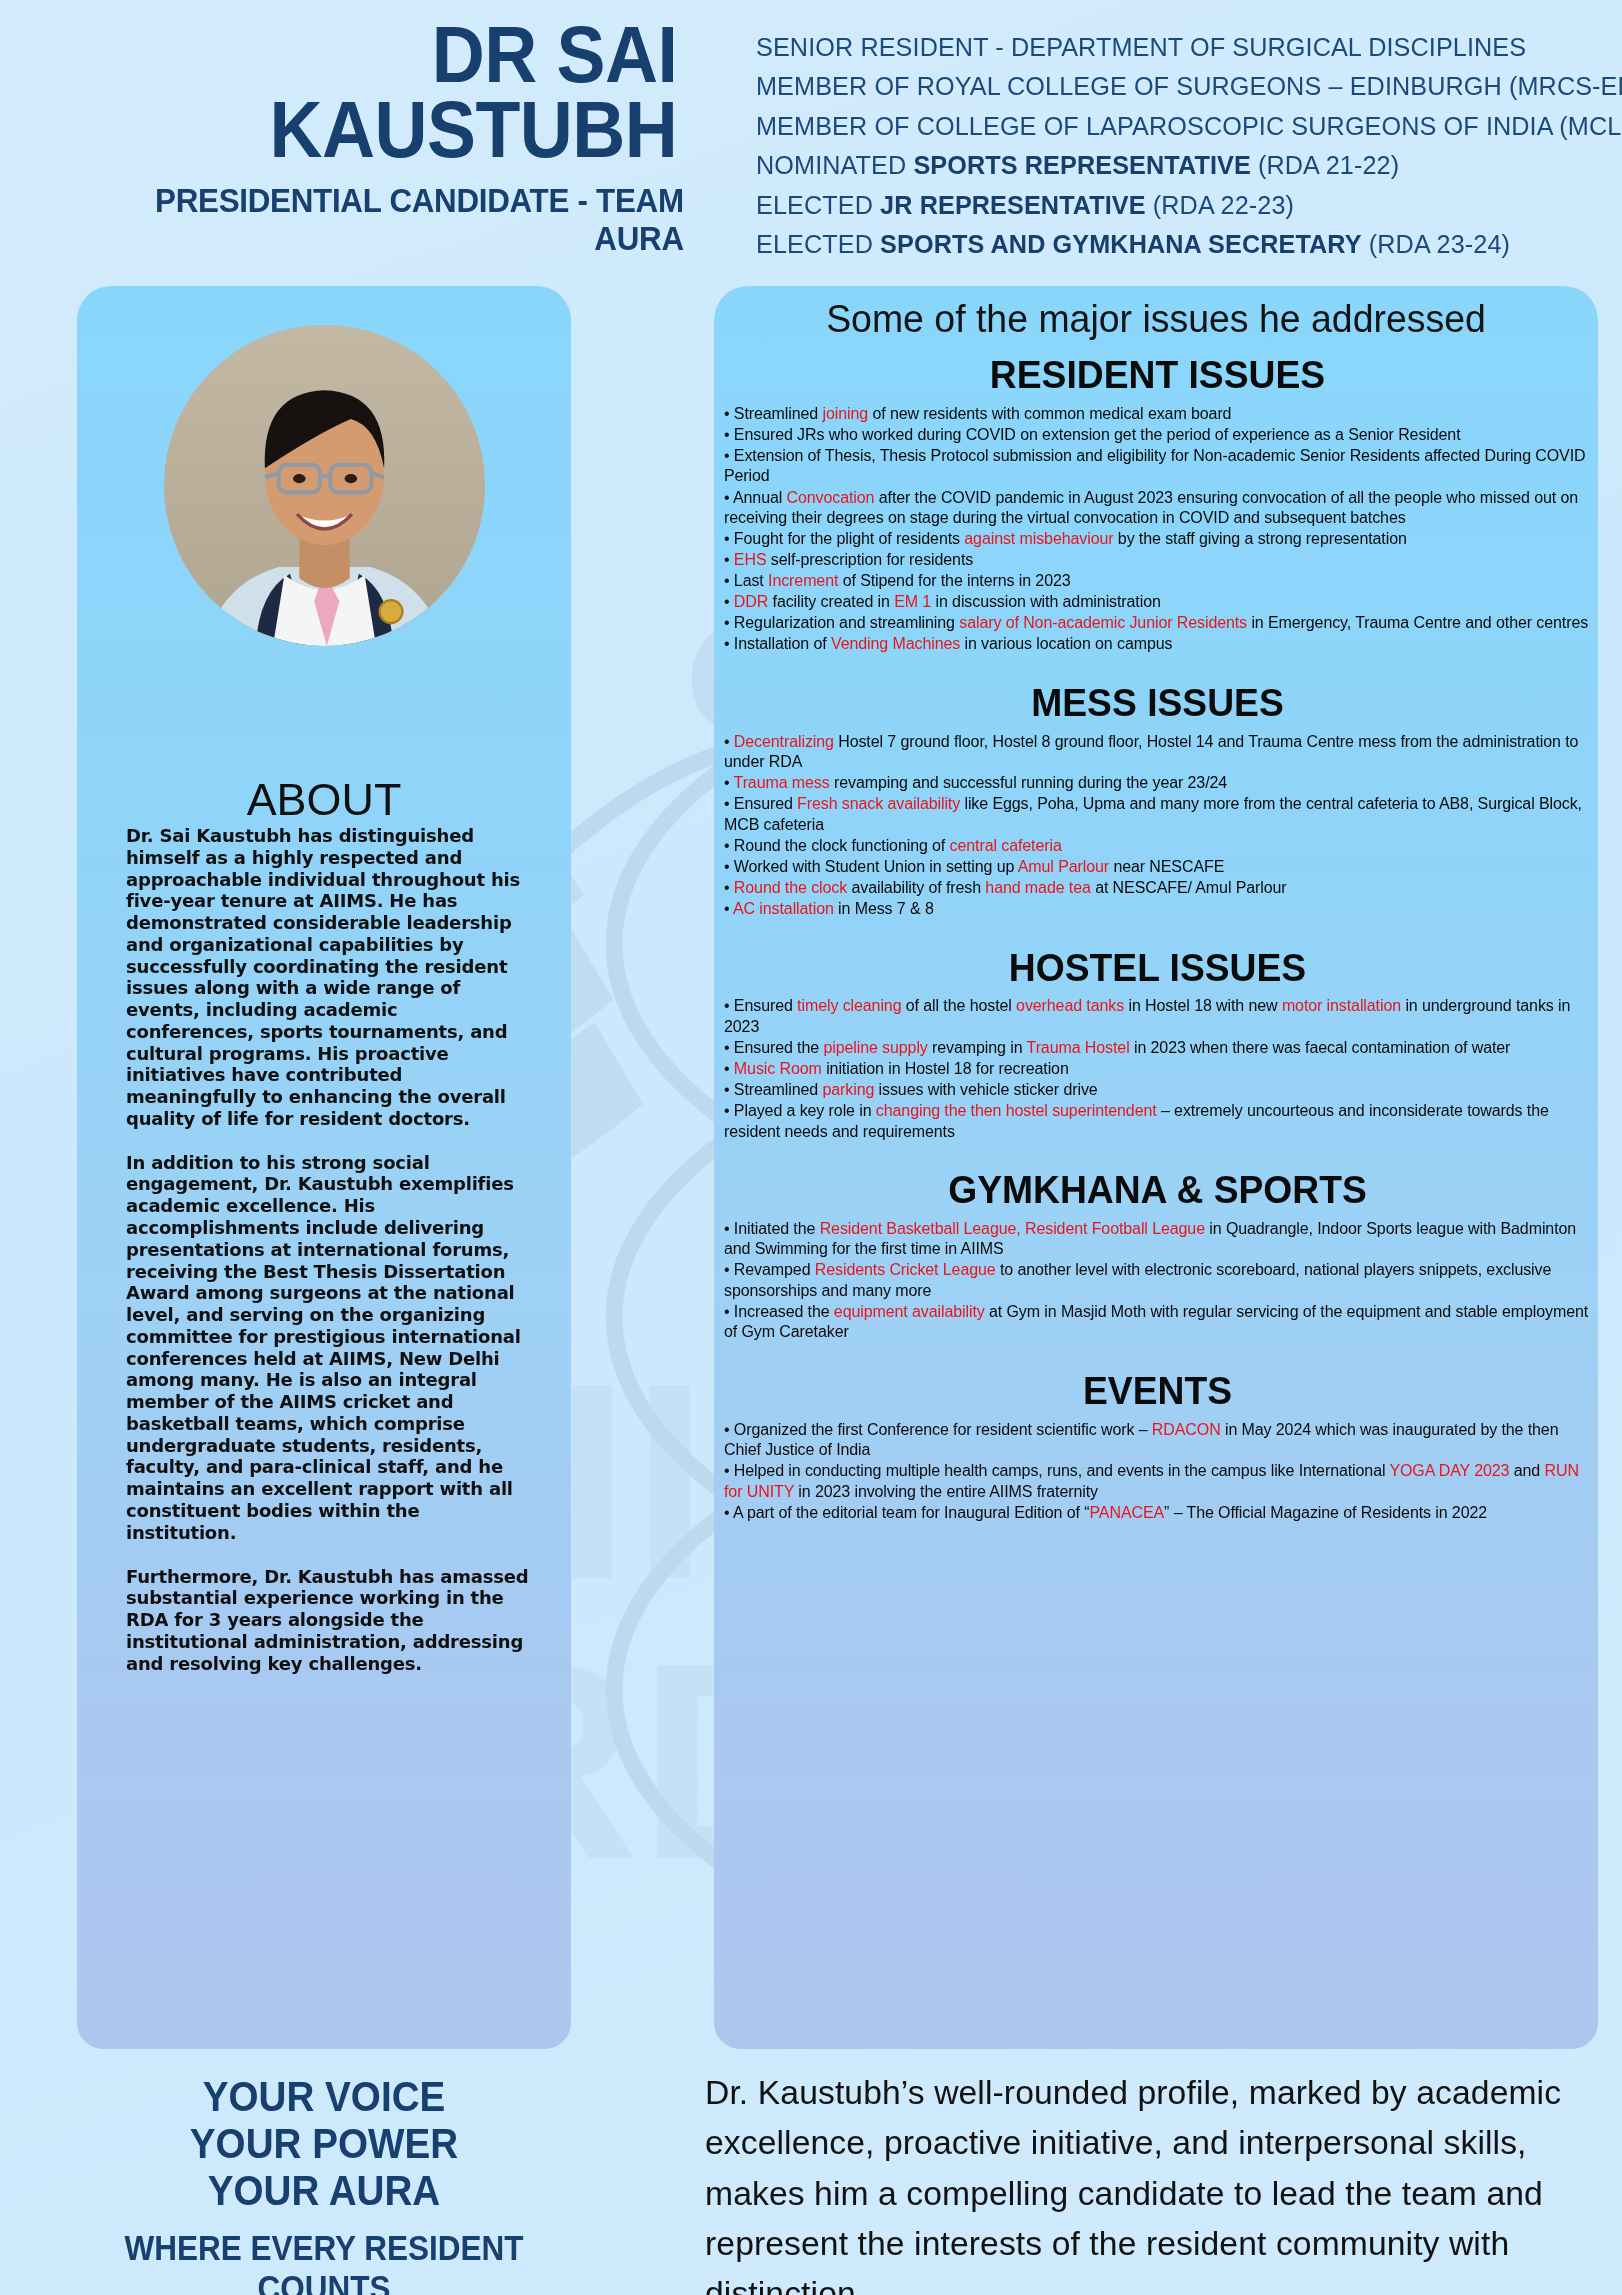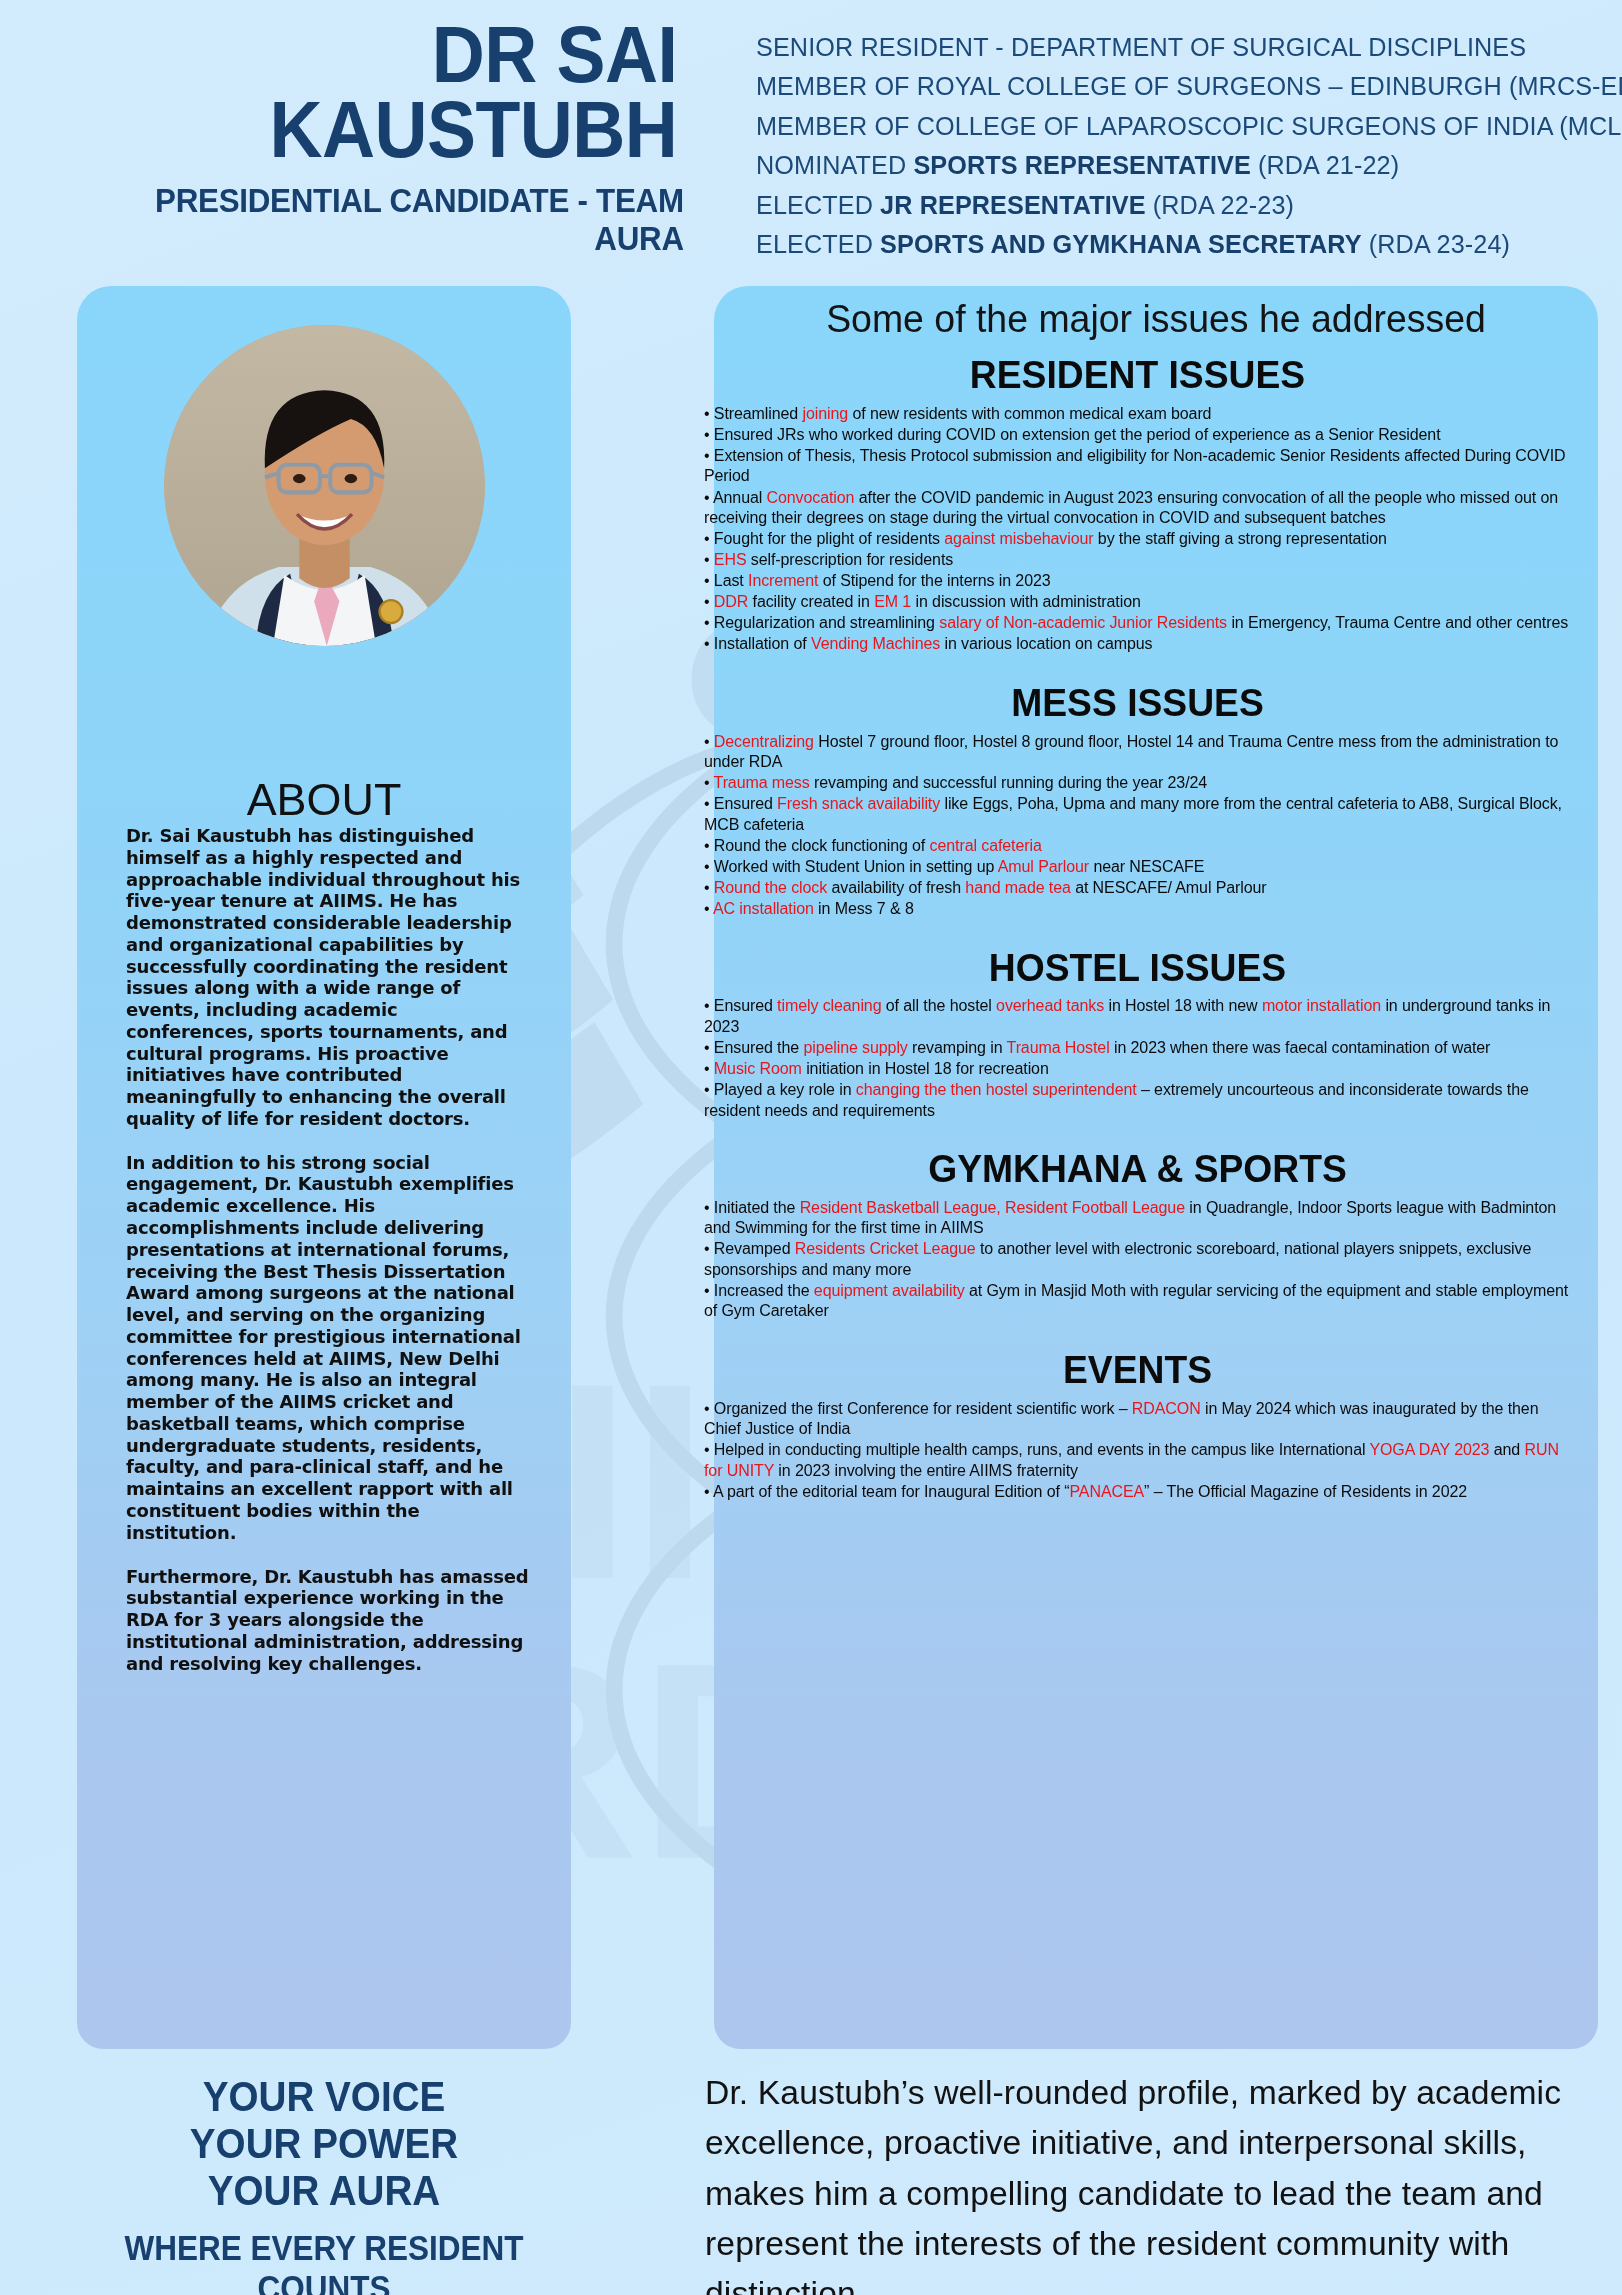--- a/index.html
+++ b/index.html
@@ -183,21 +183,21 @@
     font-family: "Liberation Sans Narrow", "Liberation Sans", sans-serif;
     font-weight: 400;
     font-size: 39px;
     color: #141414;
     z-index: 6;
     transform: scaleX(0.96);
   }
 
   .issues {
     position: absolute;
-    left: 704px;
+    left: 724px;
     top: 354px;
     width: 867px;
     z-index: 6;
   }
   .sec-title {
     text-align: center;
     font-family: "Liberation Sans Narrow", "Liberation Sans", sans-serif;
     font-weight: 700;
     font-size: 38px;
     color: #0b0b0b;
@@ -370,20 +370,21 @@
         <li><span>Worked with Student Union in setting up </span><span class="hl">Amul Parlour</span><span> near NESCAFE</span></li>
         <li><span class="hl">Round the clock</span><span> availability of fresh </span><span class="hl">hand made tea</span><span> at NESCAFE/ Amul Parlour</span></li>
         <li><span class="hl">AC installation</span><span> in Mess 7 &amp; 8</span></li>
       </ul>
       <div class="sec-gap"></div>
       <div class="sec-title">HOSTEL ISSUES</div>
       <ul class="bullets">
         <li><span>Ensured </span><span class="hl">timely cleaning</span><span> of all the hostel </span><span class="hl">overhead tanks</span><span> in Hostel 18 with new </span><span class="hl">motor installation</span><span> in underground tanks in 2023</span></li>
         <li><span>Ensured the </span><span class="hl">pipeline supply</span><span> revamping in </span><span class="hl">Trauma Hostel</span><span> in 2023 when there was faecal contamination of water</span></li>
         <li><span class="hl">Music Room</span><span> initiation in Hostel 18 for recreation</span></li>
+        <li><span>Streamlined </span><span class="hl">parking</span><span> issues with vehicle sticker drive</span></li>
         <li><span>Played a key role in </span><span class="hl">changing the then hostel superintendent</span><span> – extremely uncourteous and inconsiderate towards the resident needs and requirements</span></li>
       </ul>
       <div class="sec-gap"></div>
       <div class="sec-title">GYMKHANA &amp; SPORTS</div>
       <ul class="bullets">
         <li><span>Initiated the </span><span class="hl">Resident Basketball League, Resident Football League</span><span> in Quadrangle, Indoor Sports league with Badminton and Swimming for the first time in AIIMS</span></li>
         <li><span>Revamped </span><span class="hl">Residents Cricket League</span><span> to another level with electronic scoreboard, national players snippets, exclusive sponsorships and many more</span></li>
         <li><span>Increased the </span><span class="hl">equipment availability</span><span> at Gym in Masjid Moth with regular servicing of the equipment and stable employment of Gym Caretaker</span></li>
       </ul>
       <div class="sec-gap"></div>

